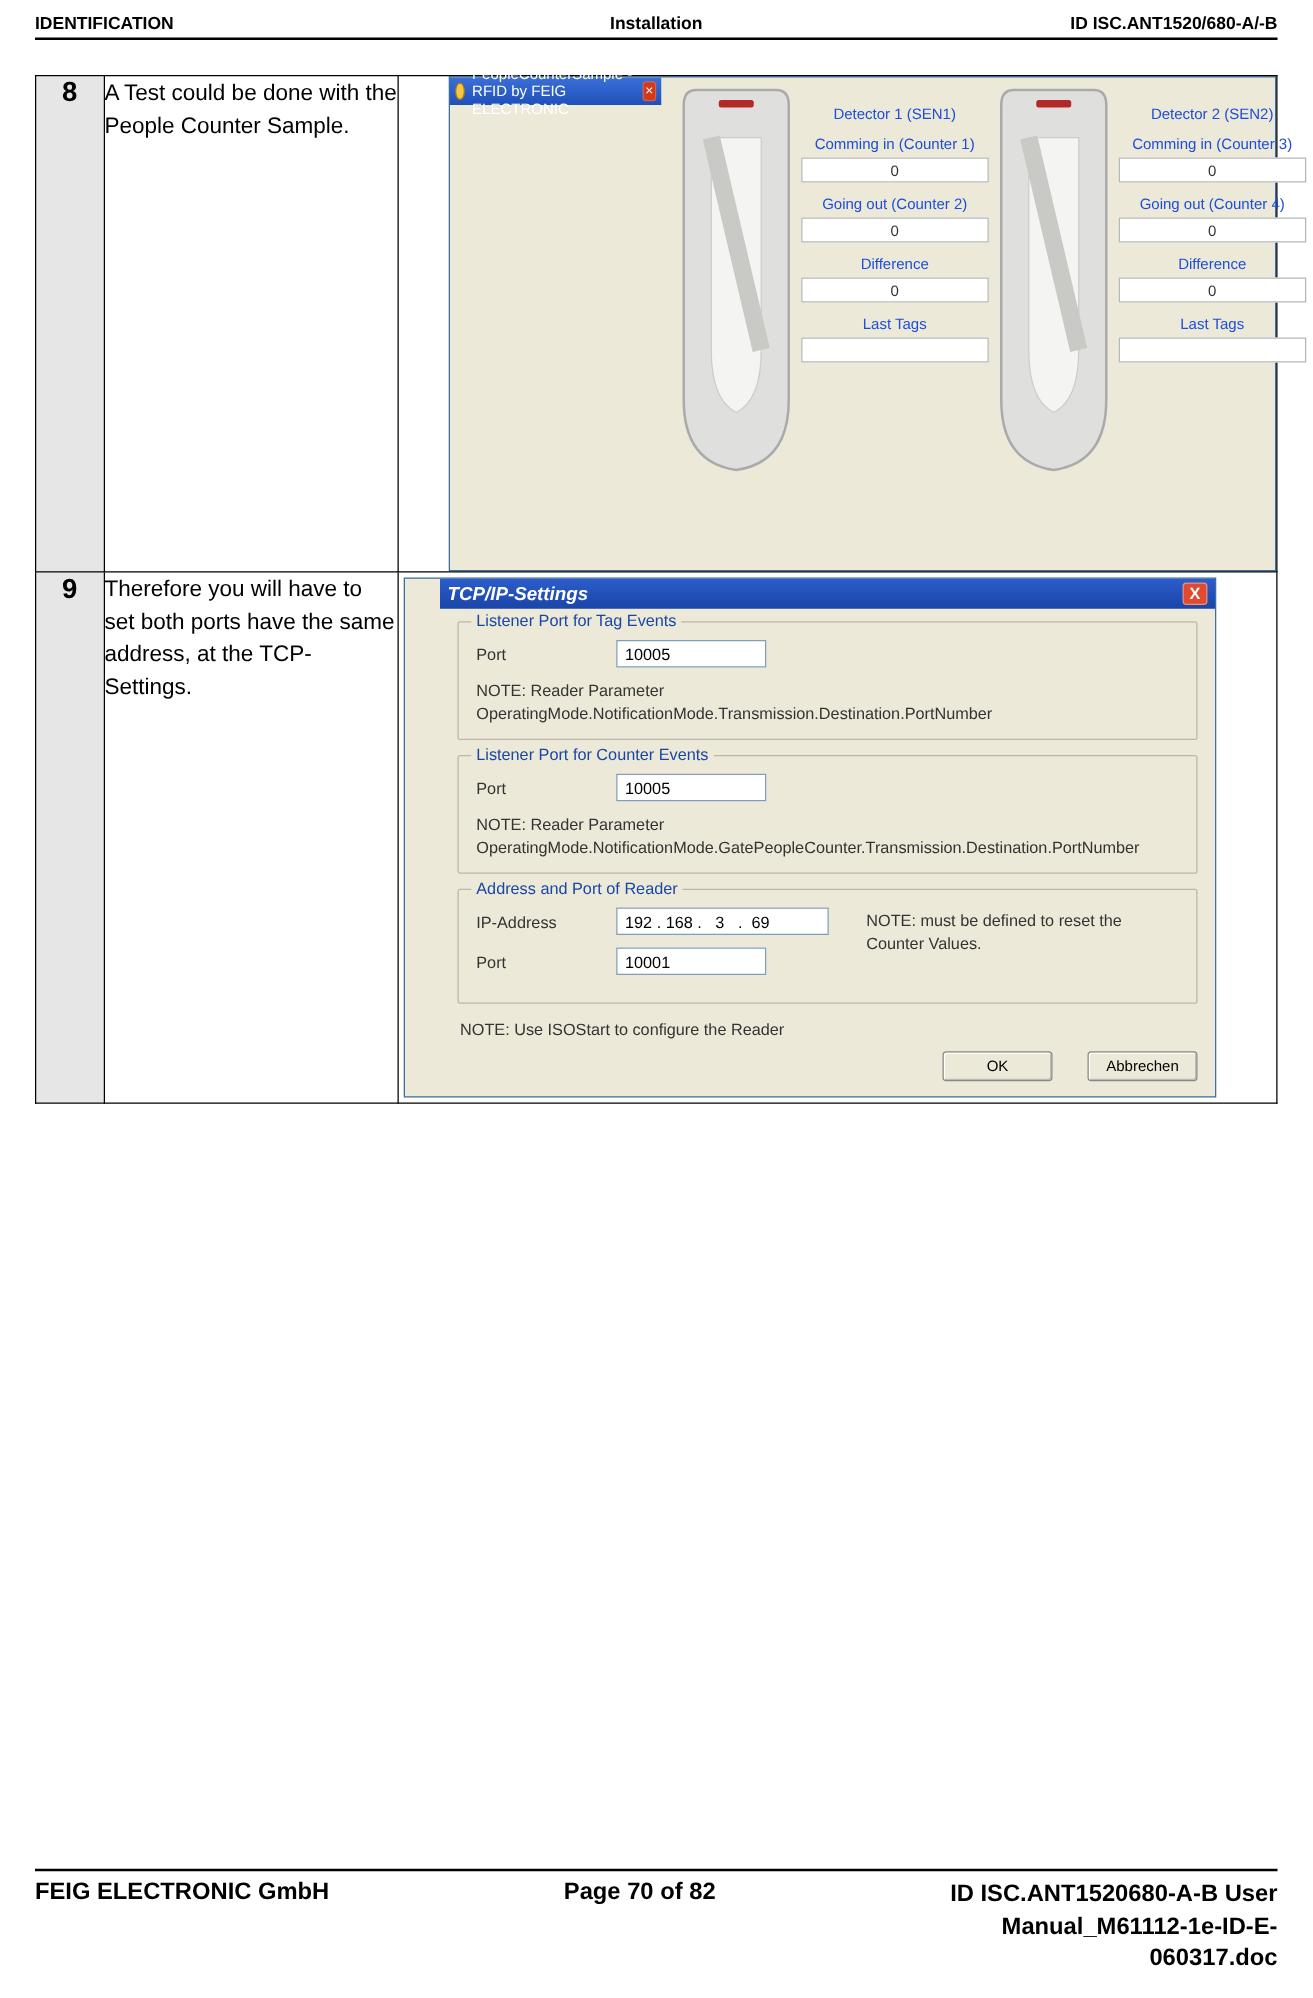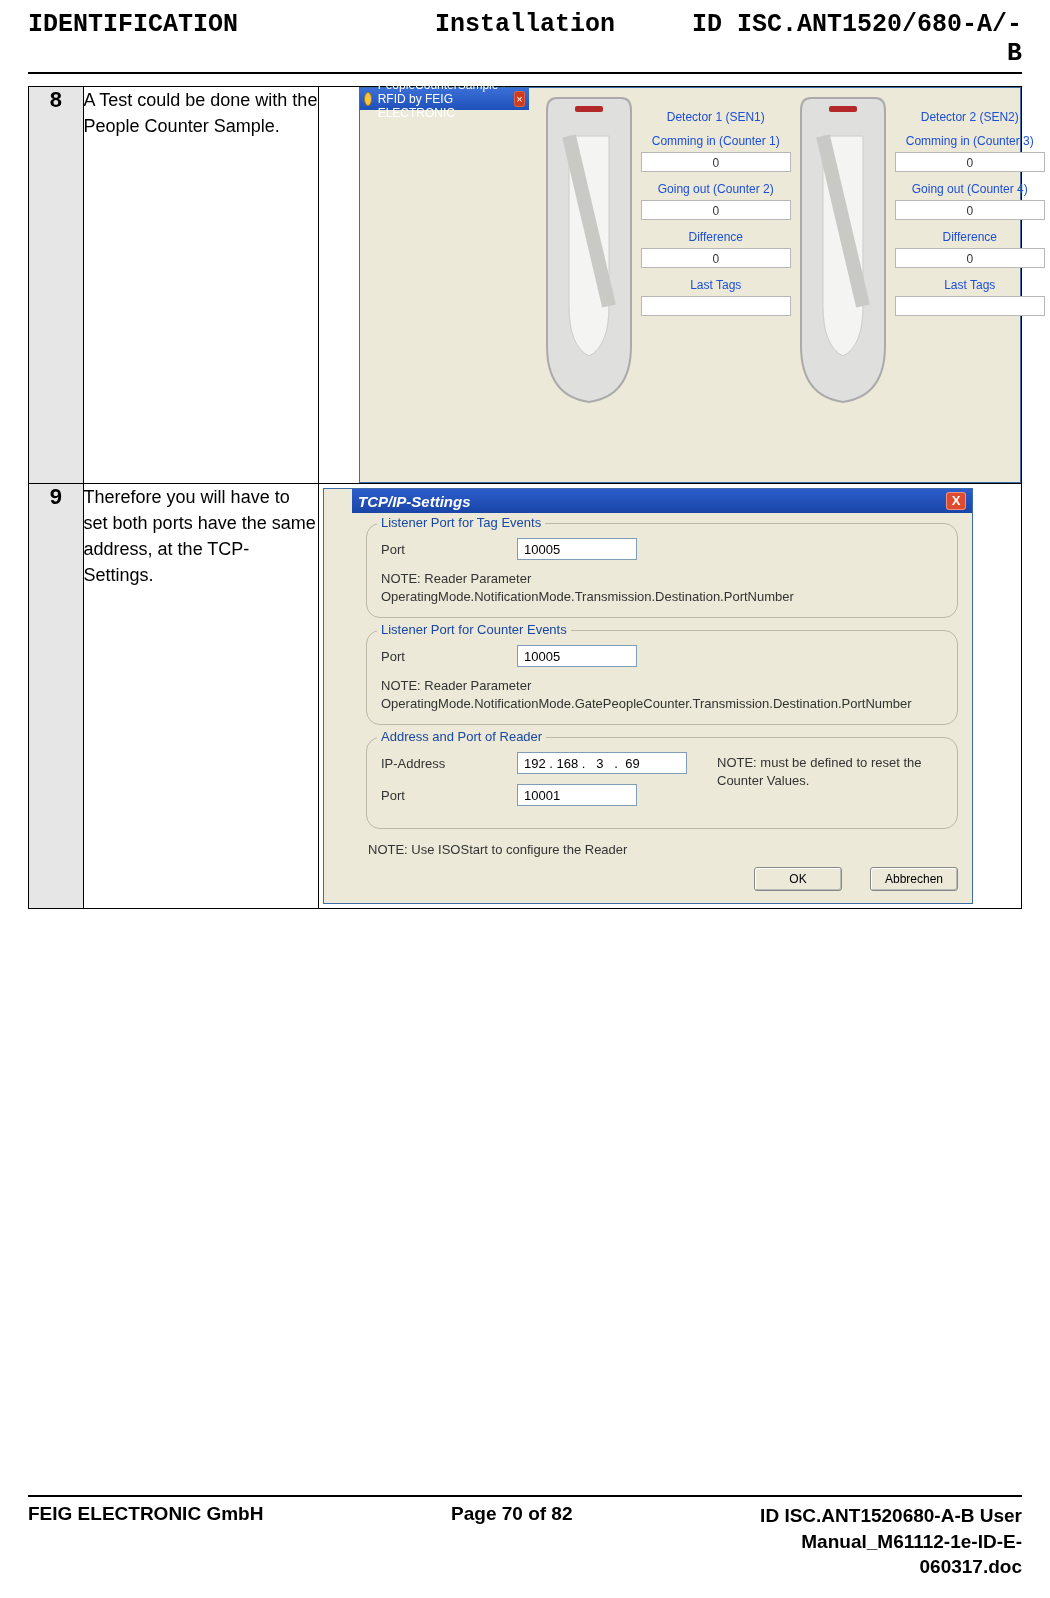--- a/index.html
+++ b/index.html
@@ -9,25 +9,24 @@
       width: 1050px;
       height: 1598px;
       margin: 0 auto;
       padding: 10px 28px 0 28px;
       position: relative;
     }
     .page-header {
       display: flex;
       justify-content: space-between;
       font-weight: bold;
-      font-size: 25px;
+      font-size: 14px;
       padding-bottom: 4px;
       border-bottom: 2px solid #000;
-      margin-bottom: 12px;
-      font-family: Liberation Mono, monospace;
+      margin-bottom: 28px;
     }
     .page-header .center { text-align: center; flex: 1; }
     .page-header .left { flex: 1; text-align: left; }
     .page-header .right { flex: 1; text-align: right; }
 
     table.main {
       border-collapse: collapse;
       width: 100%;
     }
     table.main td {
@@ -154,38 +153,37 @@
     }
     .closex {
       width: 20px; height: 18px; background: #e04a2f;
       border: 1px solid #fff6; border-radius: 3px;
       color: #fff; text-align: center; line-height: 16px; font-style: normal;
       font-weight: bold; font-size: 13px;
     }
     .dlgbody { padding: 10px 14px 12px 14px; }
     .group {
       border: 1px solid #bcb8a8;
-      border-radius: 14px;
+      border-radius: 2px;
       margin-bottom: 12px;
       padding: 14px 14px 12px 14px;
       position: relative;
     }
     .group .legend {
       position: absolute; top: -9px; left: 10px;
       background: #ece9d8; padding: 0 4px; font-size: 13px;
       color: #1947a3;
     }
     .row { display: flex; align-items: center; gap: 20px; margin-bottom: 10px; }
     .row .flabel { width: 92px; }
     .finput {
       border: 1px solid #7f9db9; background: #fff;
       height: 22px; padding: 0 6px; font-size: 13px;
       font-family: Tahoma, Arial, sans-serif;
       width: 120px;
-      margin-left: 24px;
     }
     .note { font-size: 13px; color: #333; line-height: 1.35; }
     .group3-grid { display: flex; gap: 30px; align-items: flex-start; }
     .dlgbuttons {
       display: flex; justify-content: flex-end; gap: 28px;
       margin-top: 4px;
     }
     .dlgbuttons .winbutton { min-width: 88px; }
 
     

